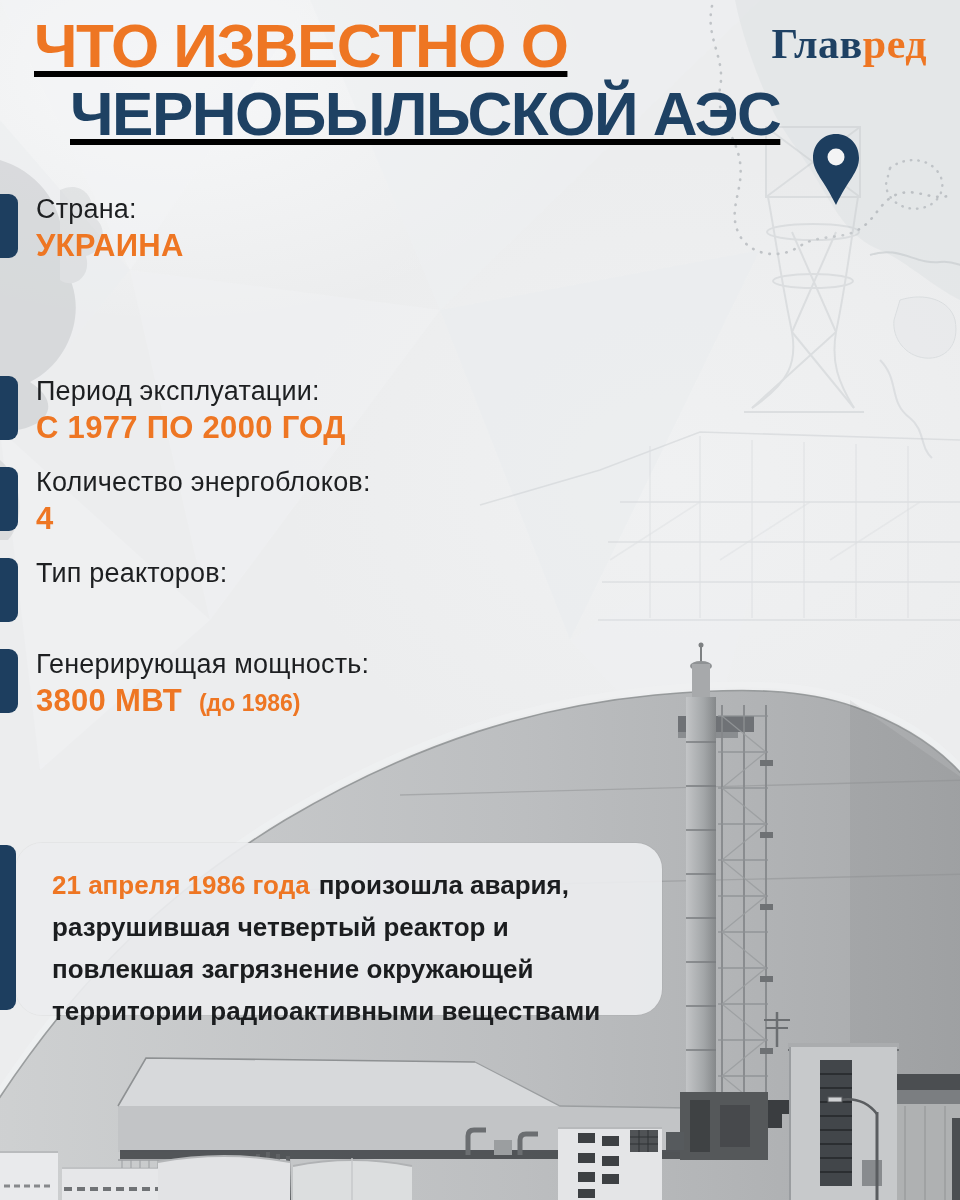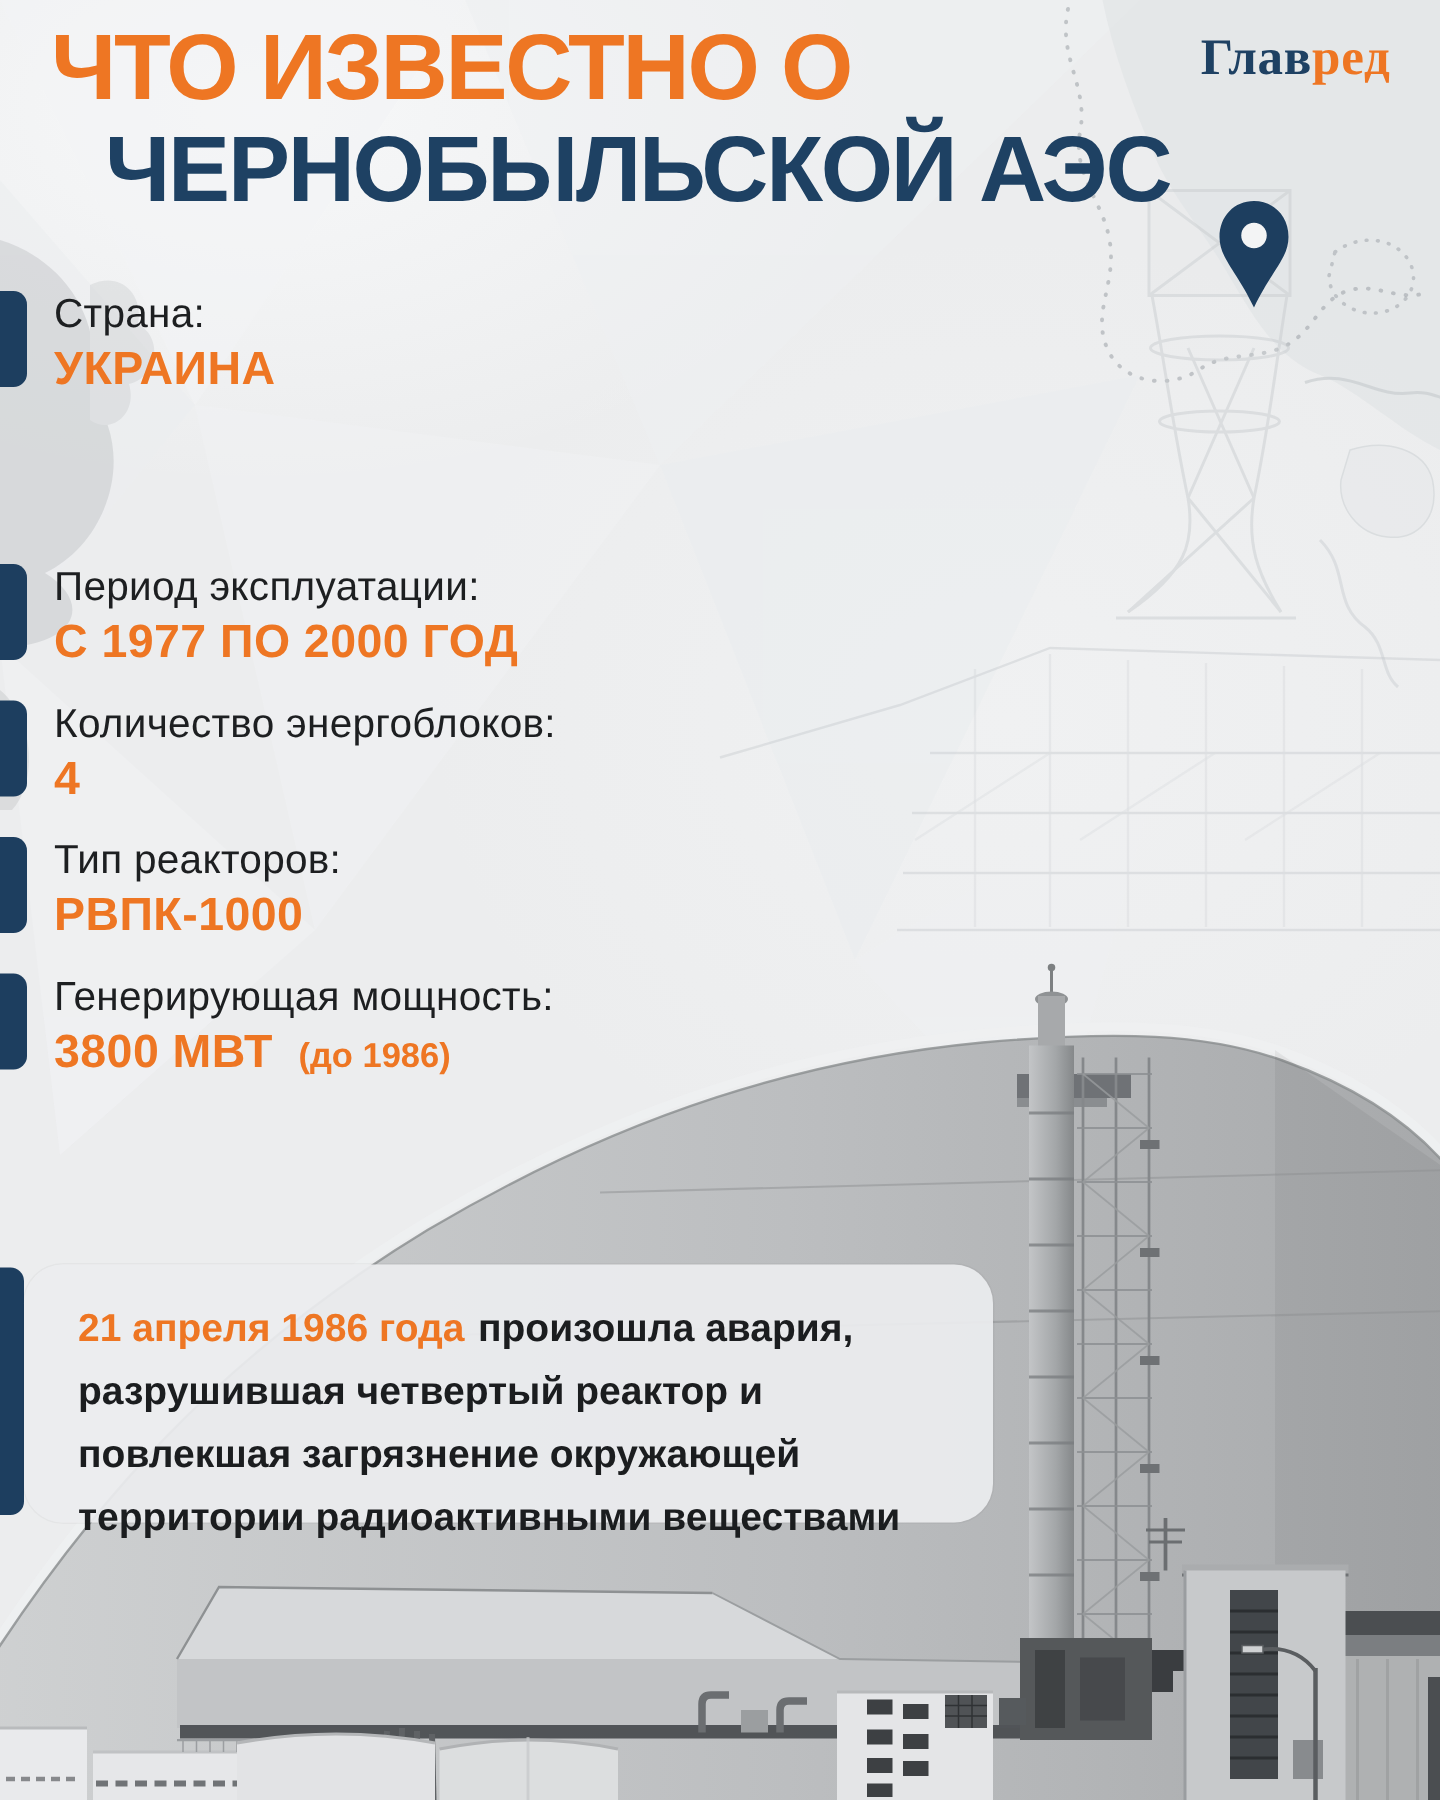--- a/index.html
+++ b/index.html
@@ -6,25 +6,25 @@
   body{font-family:"Liberation Sans","DejaVu Sans",sans-serif;background:#9a9a9a;}
   .canvas{position:relative;width:960px;height:1200px;overflow:hidden;
     background:#ecedee;
     background-image:radial-gradient(ellipse 700px 420px at 18% 6%, #f7f8f9 0%, rgba(247,248,249,0) 60%),
                      radial-gradient(ellipse 600px 500px at 70% 40%, #f0f1f2 0%, rgba(240,241,242,0) 65%);}
   svg{display:block;}
   .scene{position:absolute;left:0;top:0;}
 
   
   .title{position:absolute;left:34px;top:12px;margin:0;font-size:62px;line-height:68px;
-    font-weight:800;letter-spacing:-1.5px;}
+    font-weight:800;letter-spacing:-1.5px;text-decoration:underline;}
   .title .l1{display:block;color:#EE7623;}
   .title .l2{display:block;color:#1E4163;margin-left:36px;}
   .logo{position:absolute;right:33px;top:20px;font-family:"Liberation Serif","DejaVu Serif",serif;
-    font-weight:700;font-size:34px;letter-spacing:.5px;}
+    font-weight:700;font-size:42px;letter-spacing:.5px;}
   .logo .dark{color:#1E4163;}
   .logo .orange{color:#EE7623;}
 
   
   .fact{position:absolute;left:36px;width:620px;}
   .fact .bar{position:absolute;left:-44px;top:0;width:26px;height:64px;background:#1D3E5F;border-radius:9px;}
   .fact .label{display:block;font-size:27px;line-height:31px;font-weight:500;color:#1D1F21;letter-spacing:.2px;}
   .fact .value{display:block;margin-top:3px;font-size:31px;line-height:35px;font-weight:800;color:#EE7623;letter-spacing:.3px;}
   .fact .suffix{font-size:23px;font-weight:700;margin-left:17px;letter-spacing:0;}
 
@@ -323,21 +323,20 @@
     <span class="value">С 1977 ПО 2000 ГОД</span>
   </div>
   <div class="fact" style="top:467px">
     <span class="bar"></span>
     <span class="label">Количество энергоблоков:</span>
     <span class="value">4</span>
   </div>
   <div class="fact" style="top:558px">
     <span class="bar"></span>
     <span class="label">Тип реакторов:</span>
-    <span class="value">РВПК-1000</span>
   </div>
   <div class="fact" style="top:649px">
     <span class="bar"></span>
     <span class="label">Генерирующая мощность:</span>
     <span class="value"><span>3800 МВТ</span><span class="suffix">(до 1986)</span></span>
   </div>
 
   <span class="callout-bar"></span>
   <div class="callout">
     <div class="text">

